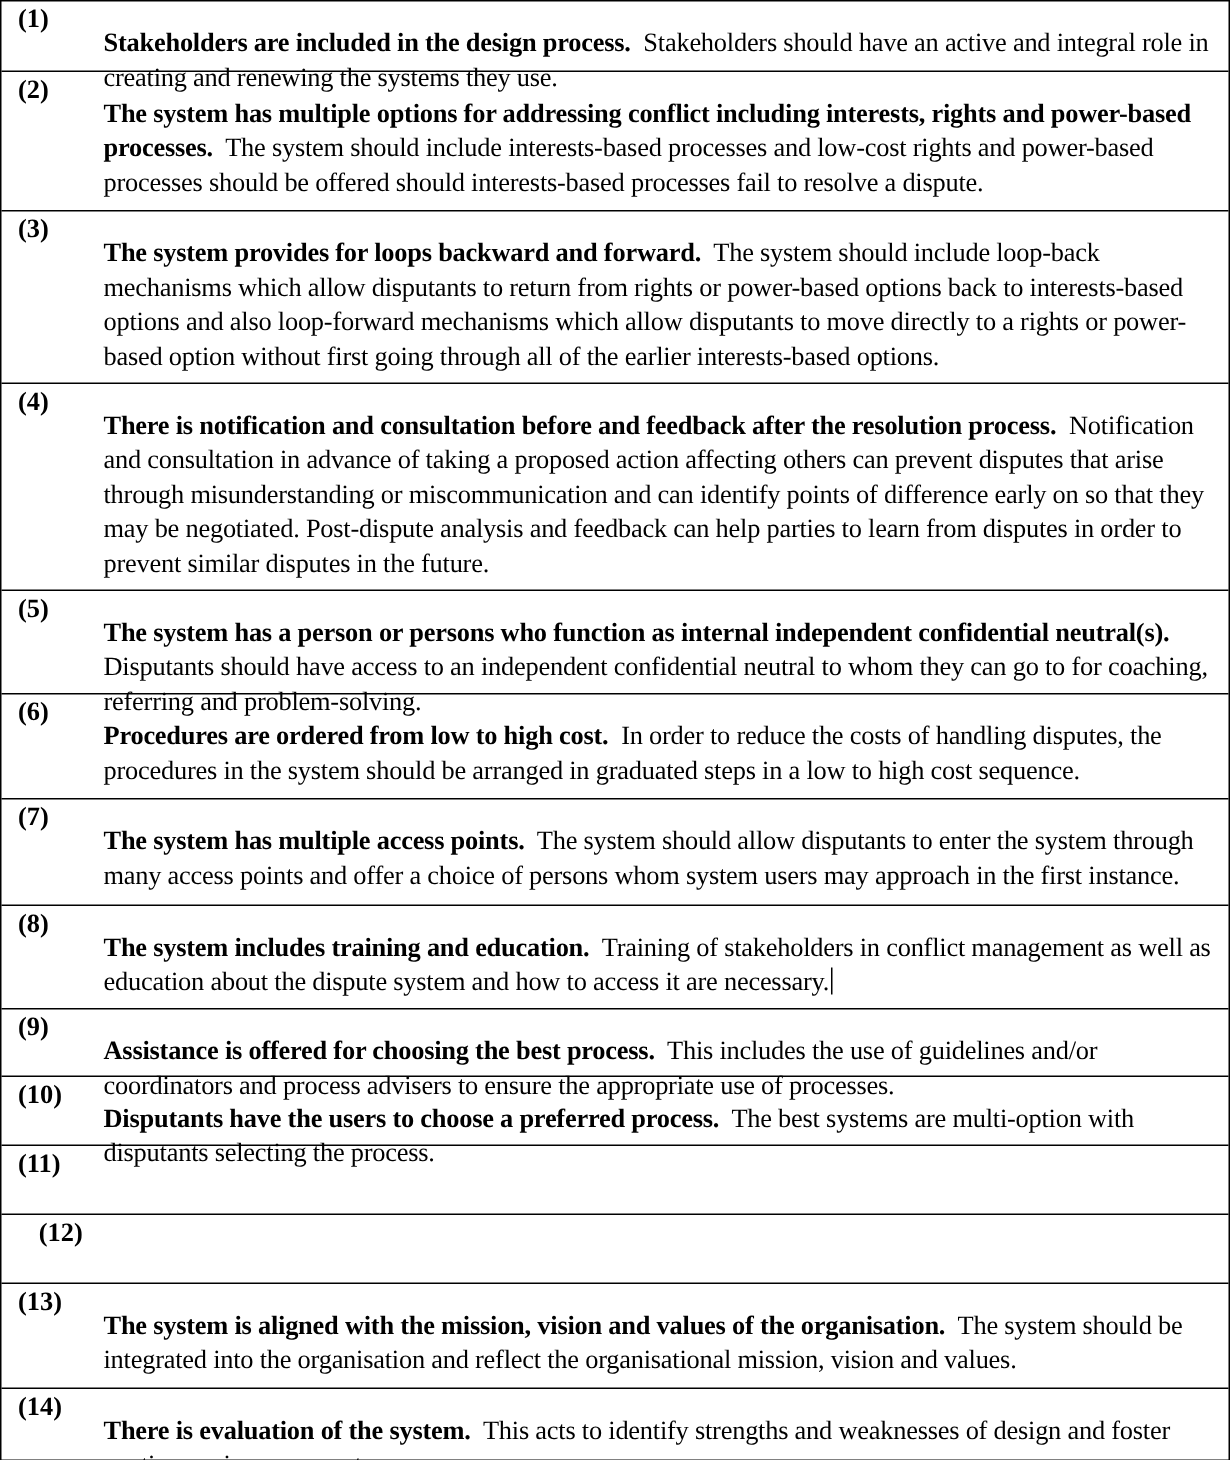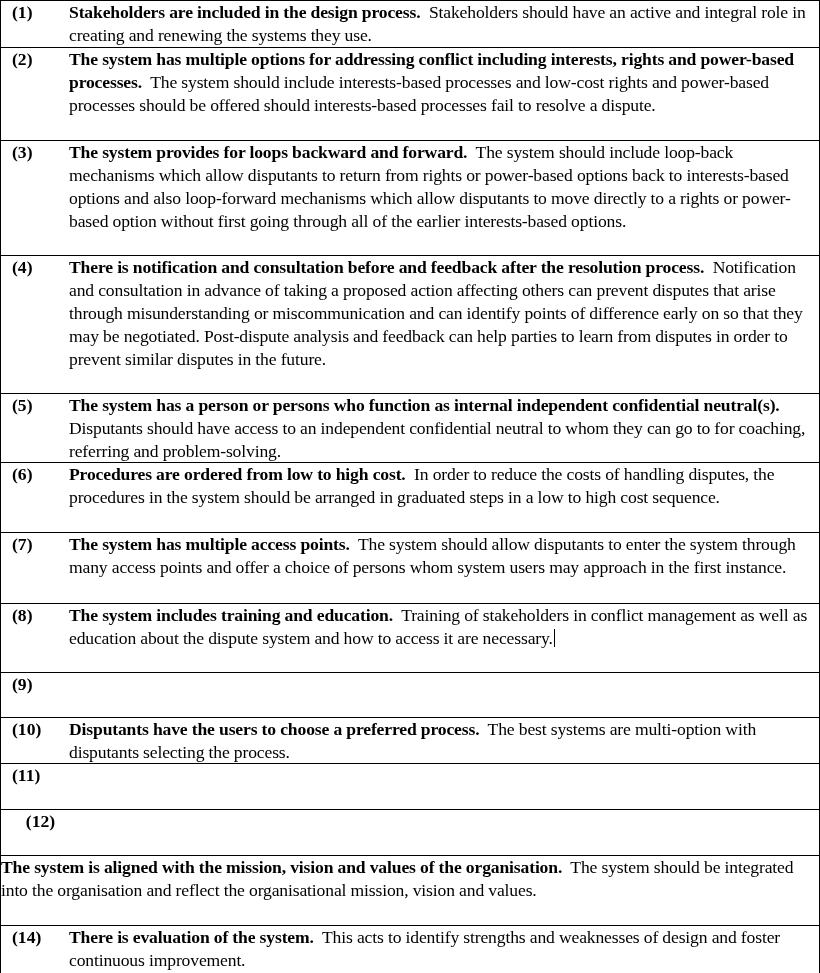--- a/index.html
+++ b/index.html
@@ -24,20 +24,21 @@
     width:68px;
     flex:0 0 68px;
     padding-left:11px;
     box-sizing:border-box;
     font-weight:bold;
   }
   .body {
     flex:1;
     padding-right:4px;
     letter-spacing:-0.15px;
+    margin-top:16px;
   }
   .title { font-weight:bold; }
   .cursor {
     display:inline-block; width:1px; height:18px; background:#000;
     vertical-align:-3px; margin-left:1px;
   }
 </style>
 </head>
 <body>
 
@@ -69,31 +70,33 @@
     <div class="row" style="height: 71px;">
       <div class="num">(7)</div>
       <div class="body"><span class="title">The system has multiple access points.</span>&nbsp; <span>The system should allow disputants to enter the system through many access points and offer a choice of persons whom system users may approach in the first instance.</span></div>
     </div>
     <div class="row" style="height: 69px;">
       <div class="num">(8)</div>
       <div class="body"><span class="title">The system includes training and education.</span>&nbsp; <span>Training of stakeholders in conflict management as well as education about the dispute system and how to access it are necessary.</span><span class="cursor"></span></div>
     </div>
     <div class="row" style="height: 45px;">
       <div class="num">(9)</div>
+      <div class="body"><span class="title">Assistance is offered for choosing the best process.</span>&nbsp; <span>This includes the use of guidelines and/or coordinators and process advisers to ensure the appropriate use of processes.</span></div>
     </div>
     <div class="row" style="height: 46px;">
       <div class="num">(10)</div>
       <div class="body"><span class="title">Disputants have the users to choose a preferred process.</span>&nbsp; <span>The best systems are multi-option with disputants selecting the process.</span></div>
     </div>
     <div class="row" style="height: 46px;">
       <div class="num">(11)</div>
     </div>
     <div class="row" style="height: 46px; text-align: center;">
       <div class="num">(12)</div>
     </div>
     <div class="row" style="height: 70px;">
+      <div class="num">(13)</div>
       <div class="body"><span class="title">The system is aligned with the mission, vision and values of the organisation.</span>&nbsp; <span>The system should be integrated into the organisation and reflect the organisational mission, vision and values.</span></div>
     </div>
     <div class="row" style="height: 47px;">
       <div class="num">(14)</div>
       <div class="body"><span class="title">There is evaluation of the system.</span>&nbsp; <span>This acts to identify strengths and weaknesses of design and foster continuous improvement.</span></div>
     </div>
   </div>
 
 </body></html>

